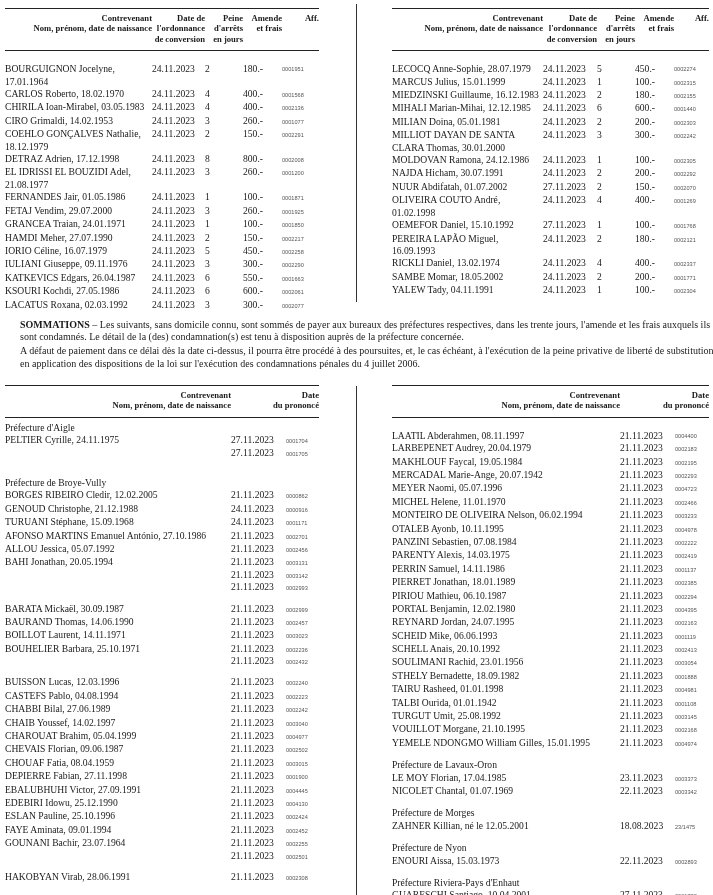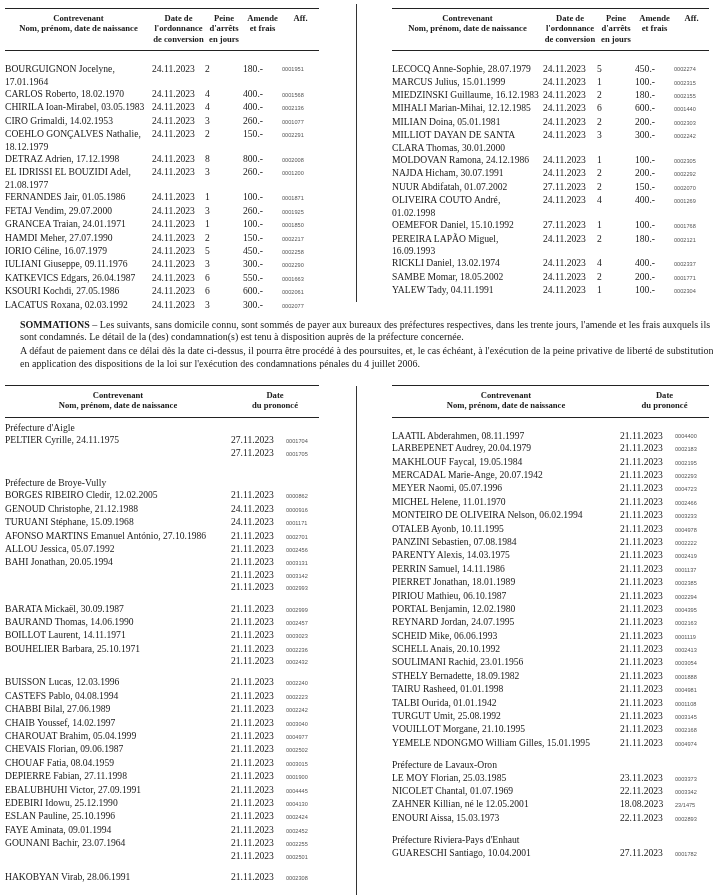--- a/index.html
+++ b/index.html
@@ -8,21 +8,21 @@
     background: #ffffff; color: #1a1a1a;
     font-family: "Liberation Serif", "DejaVu Serif", serif;
     font-size: 9.6px; line-height: 12.4px;
     position: relative;
   }
   .col { position: absolute; }
   .vrule { position: absolute; width: 1px; background: #333; }
   table { border-collapse: collapse; width: 100%; }
   .tbl-top { border-top: 1.4px solid #222; }
   th {
-    font-weight: bold; text-align: center; vertical-align: top;
+    font-weight: bold; text-align: right; vertical-align: top;
     font-size: 8.6px; line-height: 10.4px; padding: 4px 0 6px 0;
     border-bottom: 1.4px solid #222;
   }
   td { vertical-align: top; padding: 0; white-space: nowrap; }
   td.name { white-space: normal; padding-right: 4px; }
   td.ref { font-size: 5.6px; color: #555; padding-top: 1px; font-family: "Liberation Sans", "DejaVu Sans", sans-serif; }
   tr.first td { padding-top: 12px; }
   .sub { font-weight: normal; padding-top: 9px; }
   .sub.first { padding-top: 4px; }
   .stack div { height: 12.4px; }
@@ -849,45 +849,51 @@
             <div>21.11.2023</div>
           </td>
           <td class="stack ref">
             <div>0004974</div>
           </td>
         </tr>
         <tr>
           <td colspan="3" class="sub">Préfecture de Lavaux-Oron</td>
         </tr>
         <tr>
-          <td class="name">LE MOY Florian, 25.03.1985</td>
+          <td class="name">LE MOY Florian, 17.04.1985</td>
           <td class="stack">
             <div>23.11.2023</div>
           </td>
           <td class="stack ref">
             <div>0003373</div>
           </td>
         </tr>
         <tr>
           <td class="name">NICOLET Chantal, 01.07.1969</td>
           <td class="stack">
             <div>22.11.2023</div>
           </td>
           <td class="stack ref">
             <div>0003342</div>
           </td>
         </tr>
         <tr>
+          <td colspan="3" class="sub">Préfecture de Morges</td>
+        </tr>
+        <tr>
           <td class="name">ZAHNER Killian, né le 12.05.2001</td>
           <td class="stack">
             <div>18.08.2023</div>
           </td>
           <td class="stack ref">
             <div>23/1475</div>
           </td>
+        </tr>
+        <tr>
+          <td colspan="3" class="sub">Préfecture de Nyon</td>
         </tr>
         <tr>
           <td class="name">ENOURI Aissa, 15.03.1973</td>
           <td class="stack">
             <div>22.11.2023</div>
           </td>
           <td class="stack ref">
             <div>0002893</div>
           </td>
         </tr>

